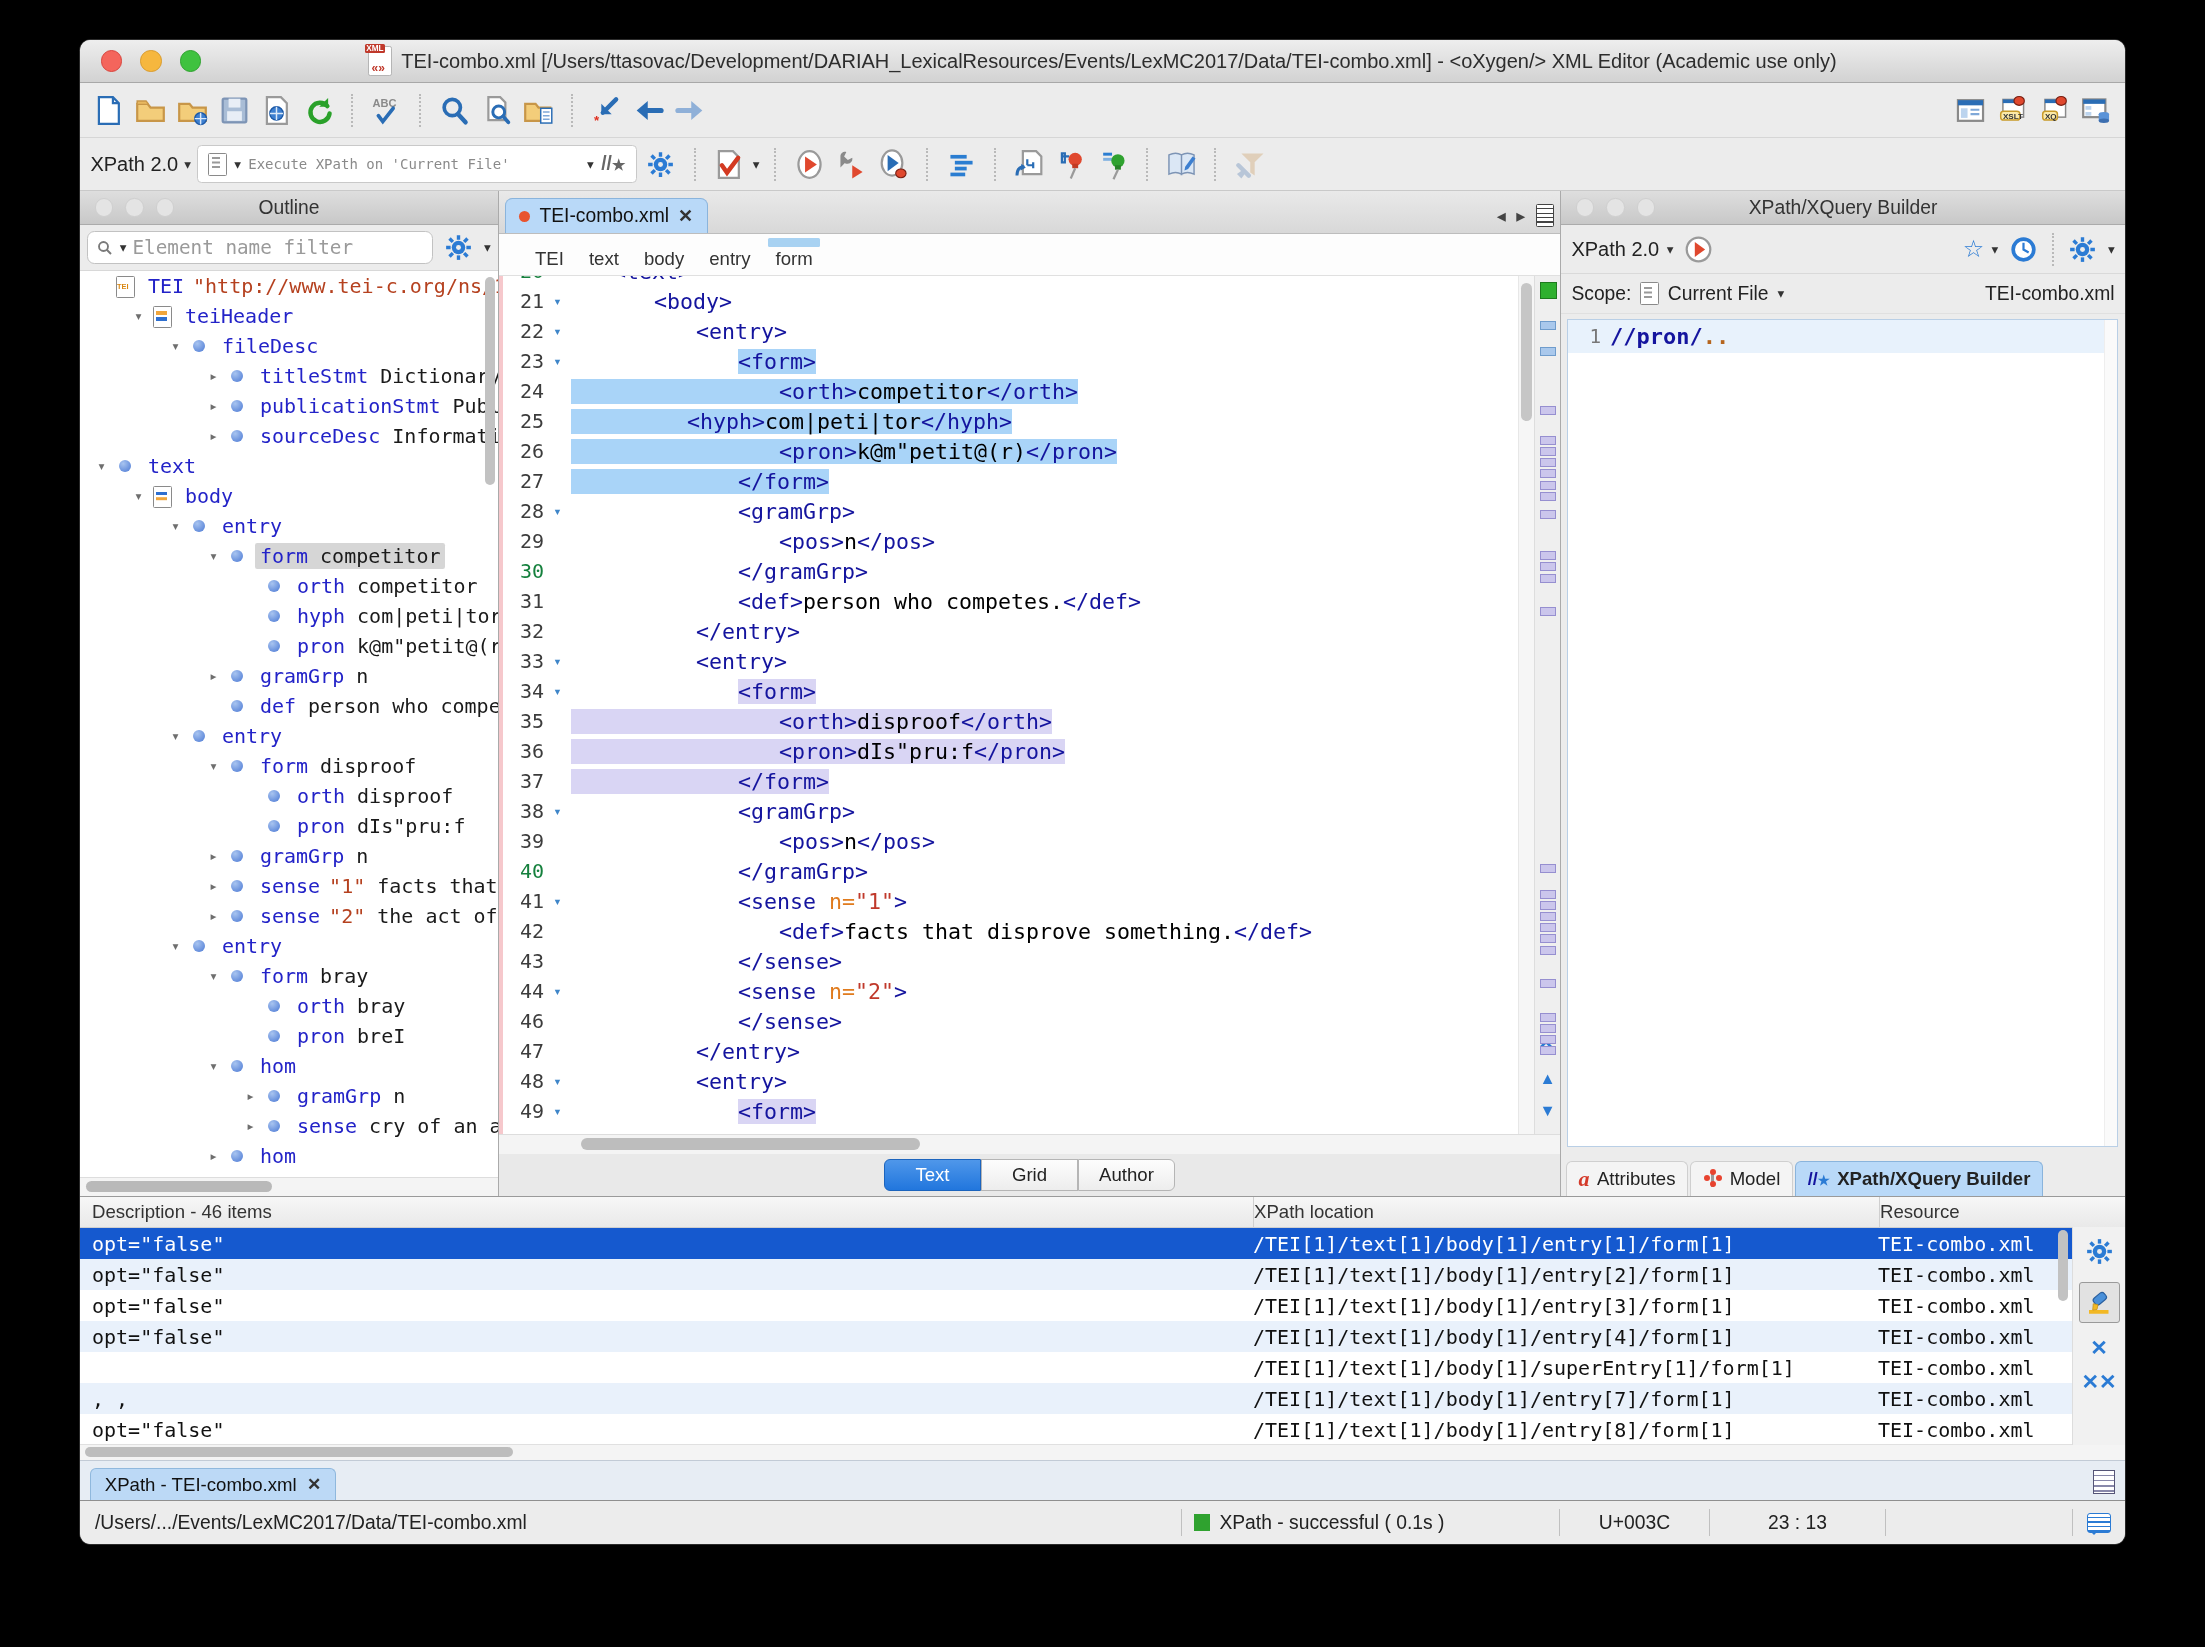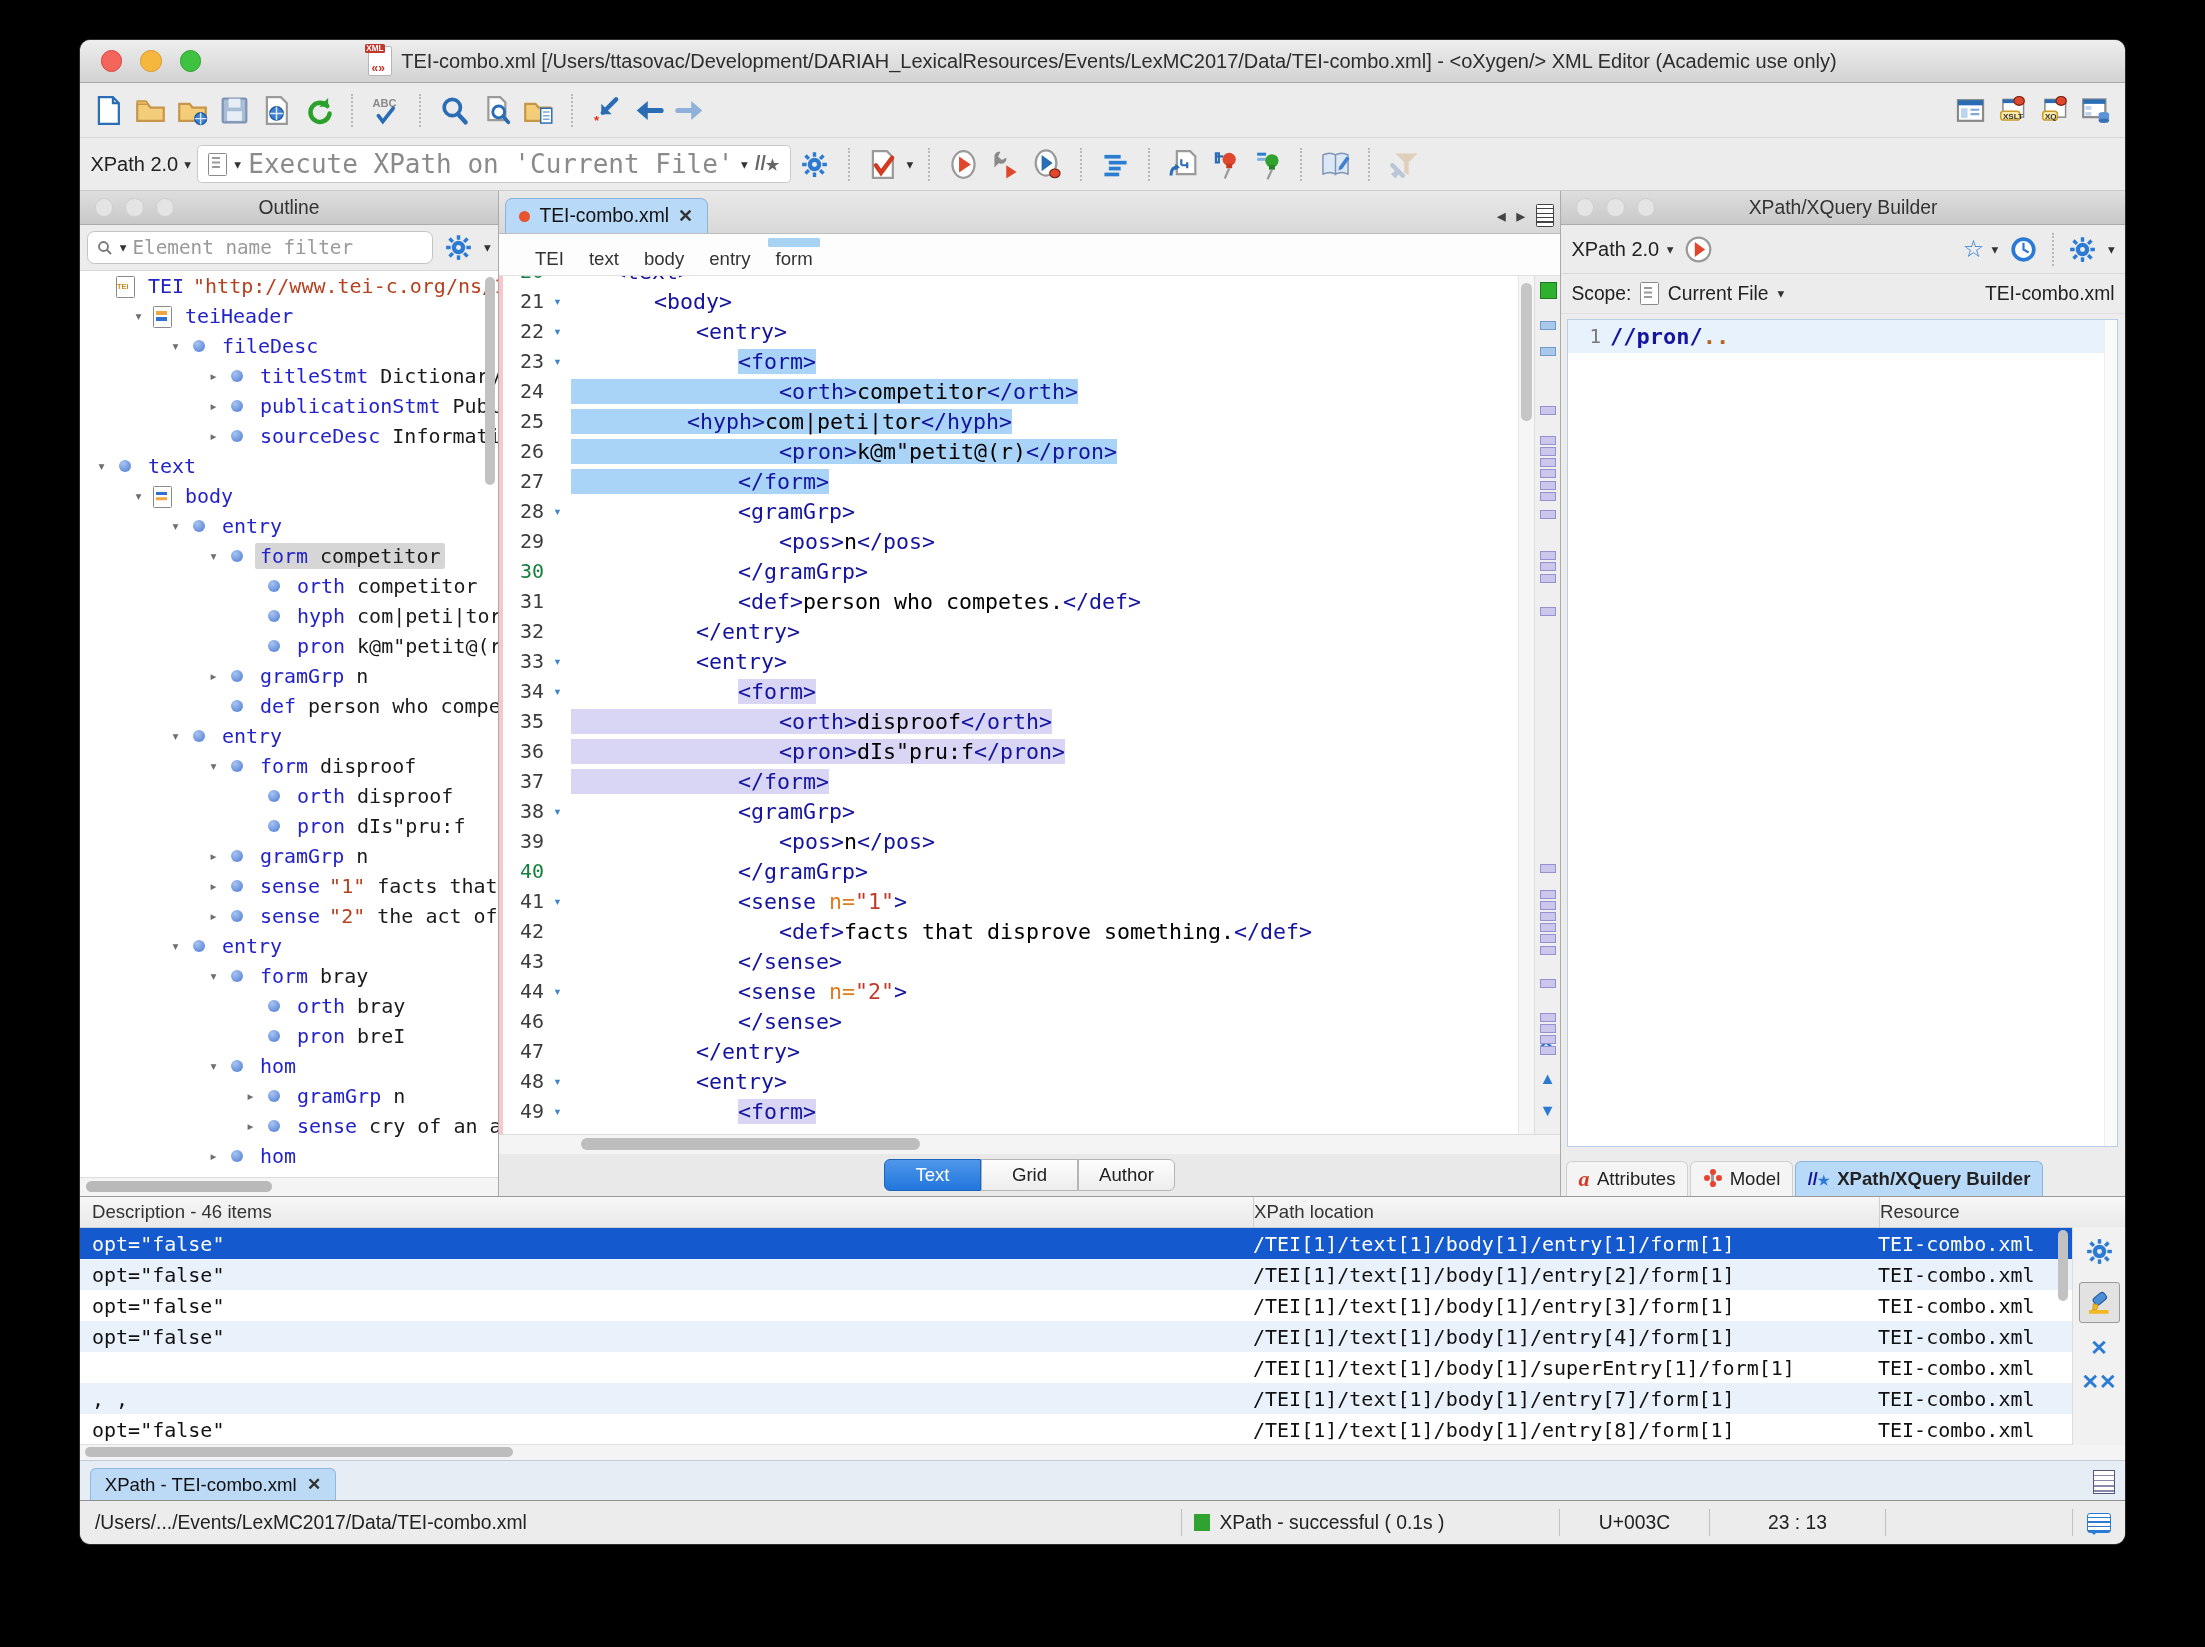--- a/index.html
+++ b/index.html
@@ -21,21 +21,21 @@
   .toolbar{flex:none;background:#ececec;display:flex;align-items:center;padding:0 10.4px;gap:6px;}
   .t1{height:54px;border-bottom:0.7px solid #d6d6d6;}
   .t2{height:52px;border-bottom:0.7px solid #c9c9c9;}
   .tsep{width:0;height:33px;border-left:2.2px dotted #b9b9b9;margin:0 9px;}
   .tbico{width:36px;height:36px;display:inline-flex;align-items:center;justify-content:center;flex:none;}
   .tbico svg{width:31px;height:31px;}
   .spacer{flex:1;}
   .lbl{font-size:20px;color:#222;}
   .caret{font-size:13.4px;color:#333;}
   .combo{height:36px;background:#fff;border:1.5px solid #c9c9c9;border-radius:4.5px;display:flex;align-items:center;gap:7.4px;padding:0 10.4px;min-width:417px;}
-  .combo .ctext{font-size:26px;color:#8a8a8a;font-family:"DejaVu Sans Mono",monospace;}
+  .combo .ctext{font-size:14px;color:#8a8a8a;font-family:"DejaVu Sans Mono",monospace;}
   .slashstar{font-size:19.3px;color:#666;font-weight:bold;}
   .slashstar i{font-style:normal;font-size:15px;}
   .gear svg{width:27px;height:27px;}
   
   .main{flex:1;display:flex;min-height:0;background:#ececec;}
   .panel-header{height:33px;flex:none;background:linear-gradient(#dedede,#c8c8c8);border-bottom:0.7px solid #ababab;display:flex;align-items:center;position:relative;}
   .phdots{display:flex;gap:12px;margin-left:15px;}
   .phdots span{width:16.4px;height:16.4px;border-radius:50%;background:#e4e4e4;border:0.7px solid #cfcfcf;}
   .phtitle{position:absolute;left:0;right:0;text-align:center;font-size:19.3px;color:#333;}
   

